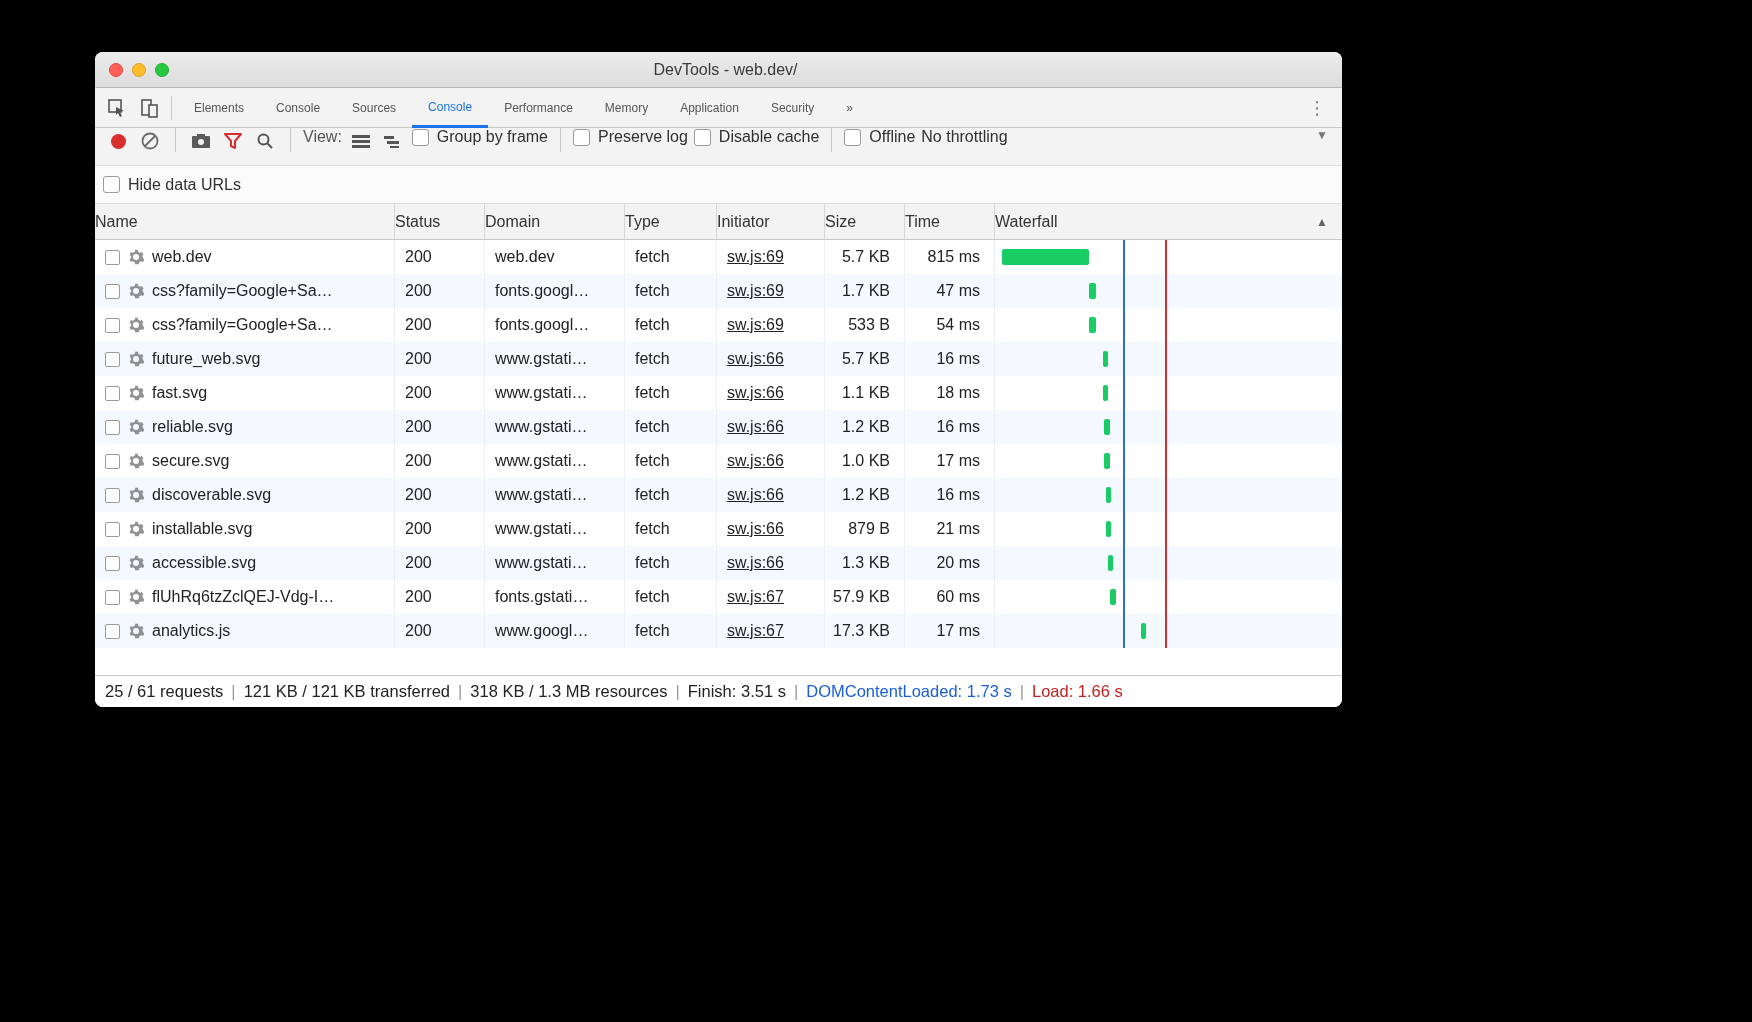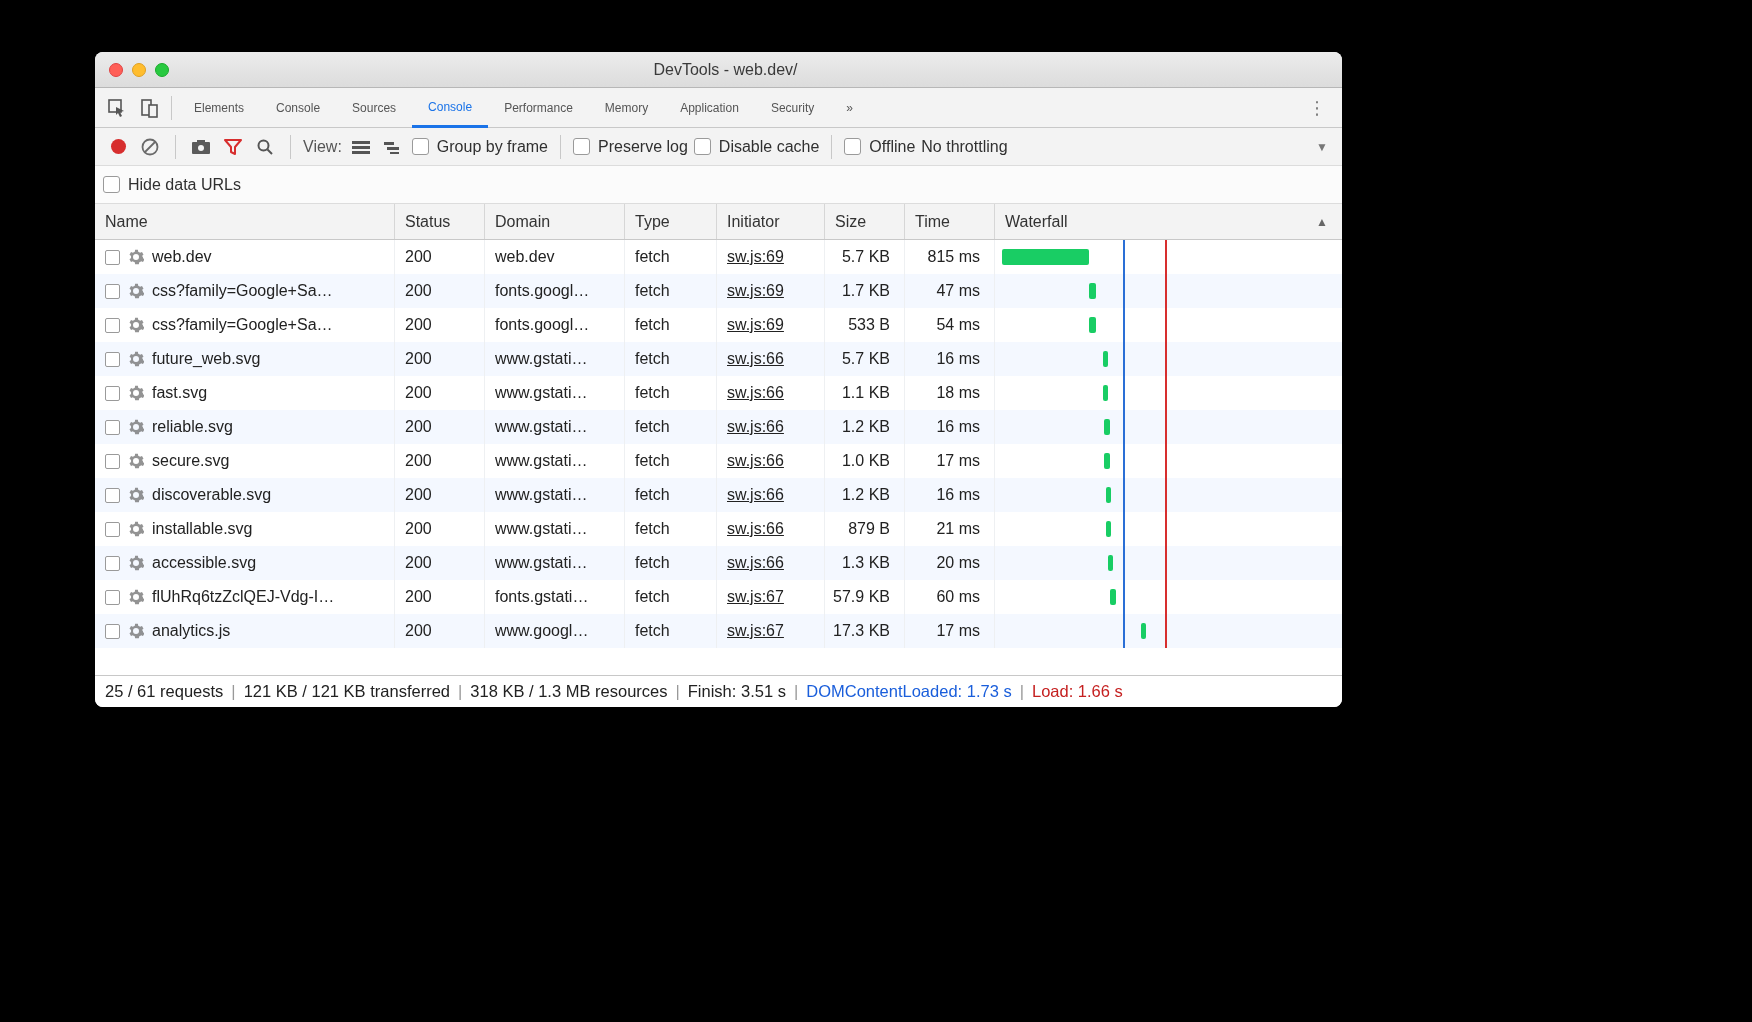--- a/index.html
+++ b/index.html
@@ -20,38 +20,38 @@
   .dot.green{background:#28c940;border:1px solid #1aab2b;}
   .title { flex:1; text-align:center; font-size:16px; color:#3a3a3a; padding-right:60px;}
   
   .tabs { height:40px; background:#f3f3f3; border-bottom:1px solid #c8c8c8; display:flex; align-items:center; padding:0 6px; position:relative;}
   .tabs .iconbtn { width:28px; height:28px; display:flex; align-items:center; justify-content:center; color:#5a5a5a; cursor:pointer; margin:0 2px;}
   .tabs .tab { padding:0 16px; font-size:12px; color:#555; cursor:pointer; height:100%; display:flex; align-items:center;}
   .tabs .tab.active { color:#1a73e8; border-bottom:3px solid #1a73e8; margin-bottom:-1px;}
   .tabs .spacer{flex:1;}
   .tabs .kebab{ color:#777; font-size:18px; padding:0 10px; cursor:pointer;}
   
-  .toolbar1 { height:38px; background:#f3f3f3; border-bottom:1px solid #dcdcdc; display:flex; align-items:center; padding:0 10px; gap:6px; font-size:16px;}
+  .toolbar1 { height:38px; background:#f3f3f3; border-bottom:1px solid #dcdcdc; display:flex; align-items:flex-start; padding:0 10px; gap:6px; font-size:16px;}
   .tbtn{ width:26px; height:26px; display:flex; align-items:center; justify-content:center; color:#5a5a5a; cursor:pointer;}
   .rec{ width:15px; height:15px; background:#d72e2e; border-radius:50%;}
   .vsep{ width:1px; height:24px; background:#c8c8c8; margin:0 6px;}
   .lbl{ color:#555;}
   .cb{ width:17px; height:17px; border:1.5px solid #9a9a9a; border-radius:3px; background:#fff; display:inline-block; vertical-align:middle; cursor:pointer;}
   .chev{ color:#777; font-size:12px; margin-left:auto; padding:0 4px; cursor:pointer;}
   .tb-group{display:flex; align-items:center; gap:8px;}
   
   .toolbar2 { height:38px; background:#fbfbfb; border-bottom:1px solid #dcdcdc; display:flex; align-items:center; padding:0 8px; gap:12px; font-size:16px;}
   .filter-input{ width:272px; height:28px; border:2px solid #2a6fd6; border-radius:2px; background:#eef4ff; padding:0 6px; font-size:16px; color:#222;}
   .pill{ padding:3px 10px; color:#444; cursor:pointer; border-radius:10px;}
   .pill.active{ background:#7a7a7a; color:#fff;}
   
   .tablewrap{ flex:1; overflow:hidden; display:flex; flex-direction:column;}
   .thead, .trow{ display:grid; grid-template-columns: 300px 90px 140px 92px 108px 80px 90px 1fr; align-items:center; }
   .thead{ height:36px; background:#f3f3f3; border-bottom:1px solid #c8c8c8; font-size:16px; color:#333;}
-  .thead .cell{ padding:0 10px; border-right:1px solid #d6d6d6; height:100%; display:flex; align-items:center;}
+  .thead .cell{ padding:0 0; border-right:1px solid #d6d6d6; height:100%; display:flex; align-items:center;}
   .thead .cell:last-child{border-right:none; position:relative;}
   .sort-ind{position:absolute; right:14px; color:#666; font-size:12px;}
   .tbody{ overflow:auto; flex:1;}
   .trow{ height:34px; font-size:16px; color:#222;}
   .trow:nth-child(odd){ background:#fff;}
   .trow:nth-child(even){ background:#f4f8ff;}
   .cell{ padding:0 10px; white-space:nowrap; overflow:hidden; text-overflow:ellipsis; border-right:1px solid #eef0f2; height:100%; display:flex; align-items:center;}
   .trow .cell:last-child{border-right:none;}
   .cell.size, .cell.time{ justify-content:flex-end; padding-right:14px;}
   .namecell{ display:flex; align-items:center; gap:8px;}

